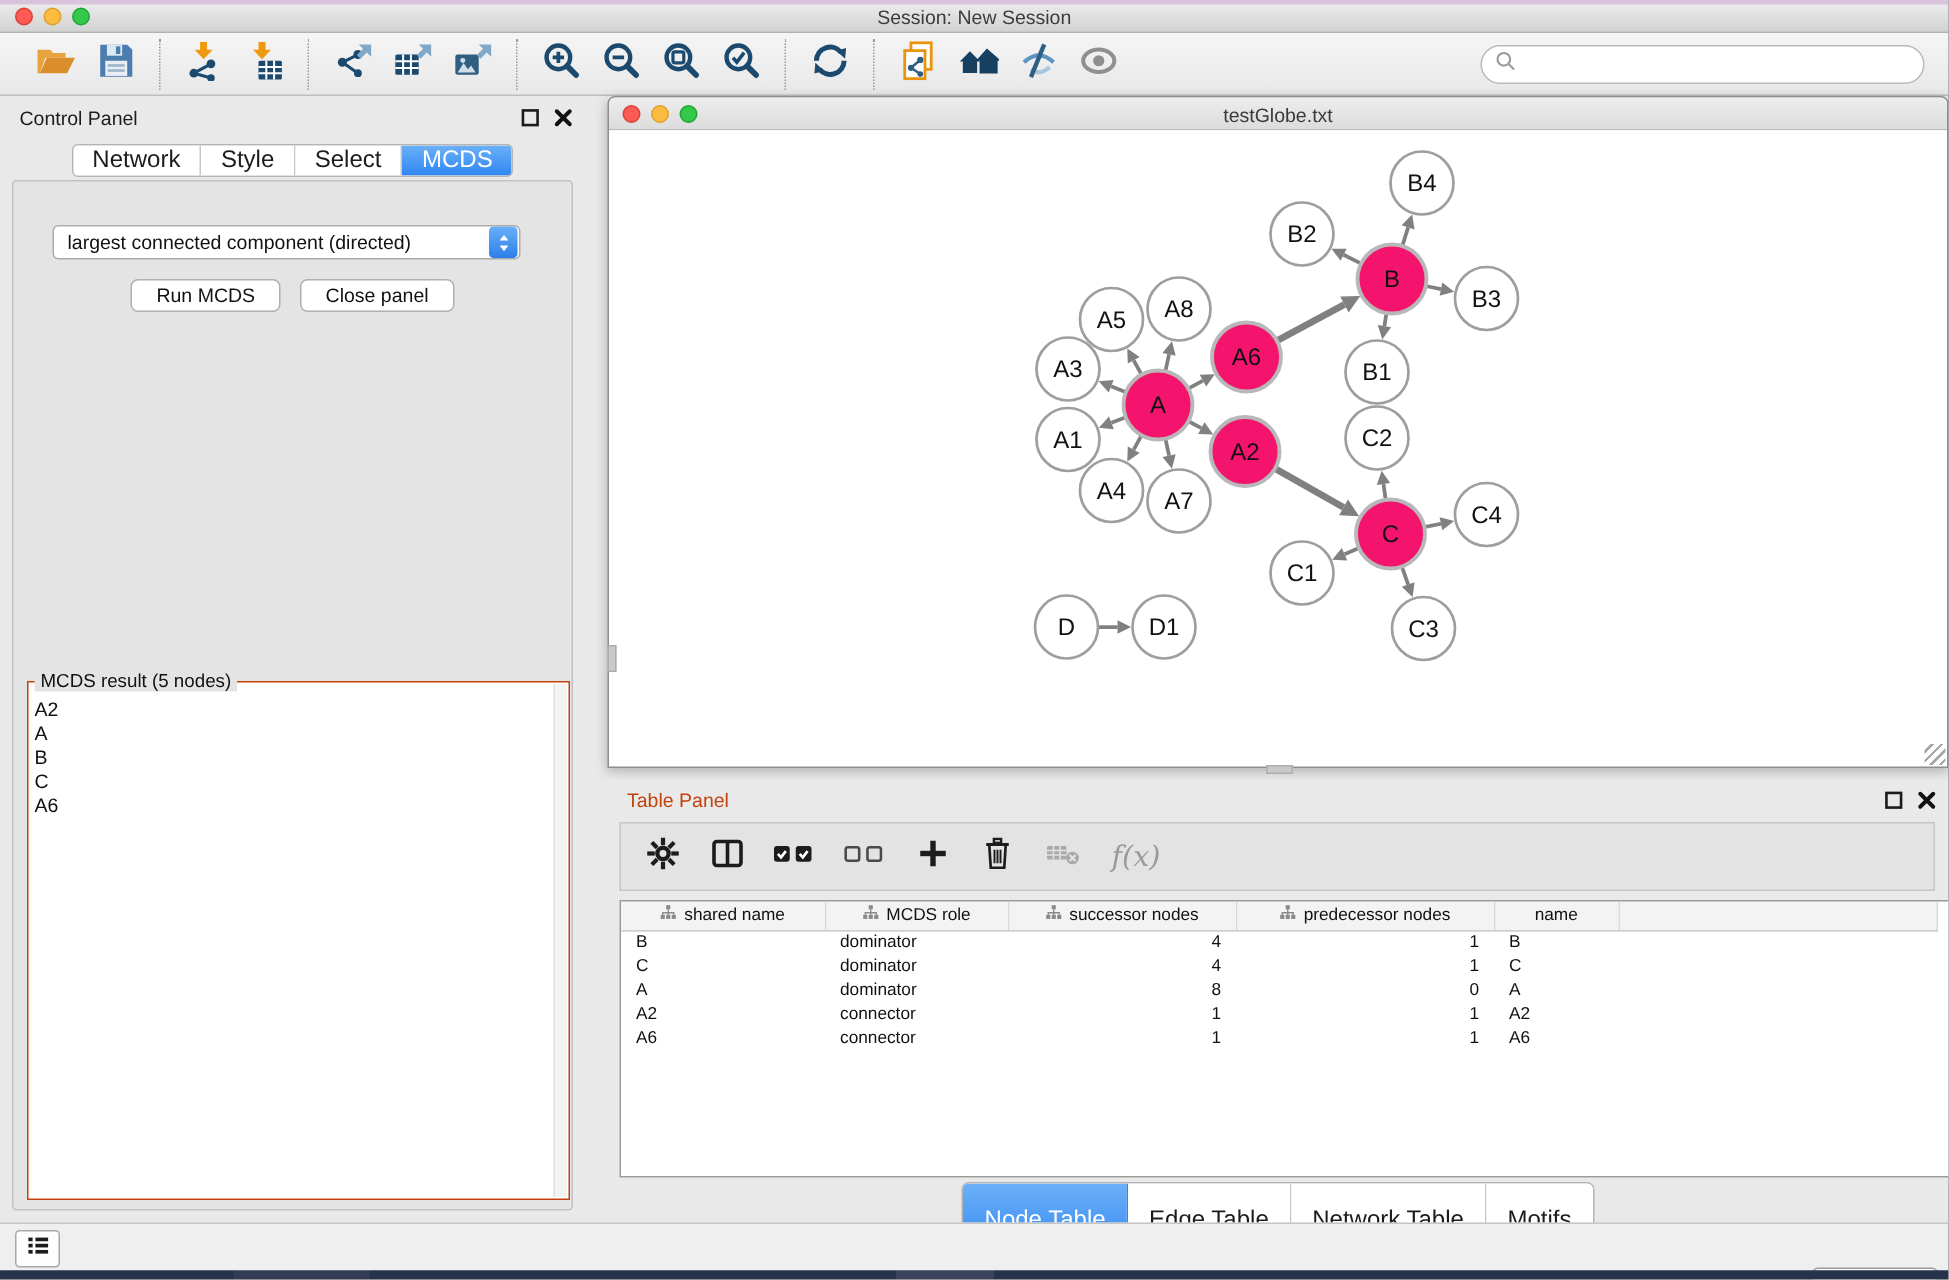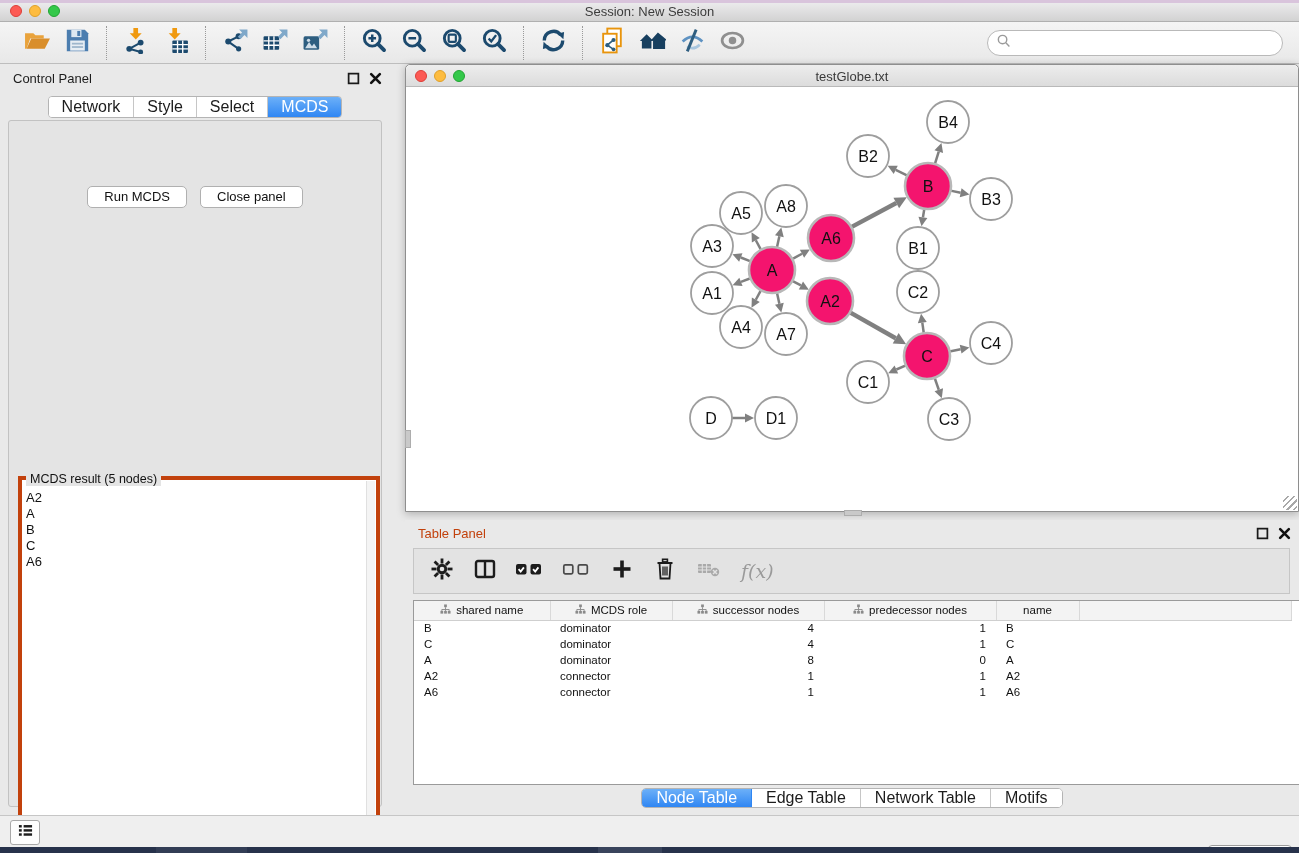--- a/index.html
+++ b/index.html
@@ -52,22 +52,22 @@
   .dropdown { position:absolute; left:35px; top:86px; width:312px; height:23px; background:#fff;
     border:1px solid #ababab; border-radius:4px; display:flex; align-items:center; }
   .dropdown .dd-text { flex:1; font-size:13px; color:#111; padding-left:9px; white-space:nowrap; overflow:hidden; }
   .dd-stepper { width:19px; height:21px; border-radius:3px; background:linear-gradient(#6ab0f9,#2d7fe9);
     display:flex; align-items:center; justify-content:center; margin-right:1px; }
   .dd-stepper svg { width:10px; height:16px; }
   .cp-buttons { position:absolute; top:122px; width:100%; display:flex; justify-content:center; gap:13px; }
   .mac-btn { background:#fff; border:1px solid #b0b0b0; border-radius:5px; font-size:13px; color:#111;
     padding:2px 16px; height:22px; line-height:16px; font-family:"Liberation Sans",sans-serif; cursor:default; }
 
-  .result-box { position:absolute; left:18px; top:412px; width:362px; height:346px;
-    border:4px solid #c2410c; background:#fff; }
+  .result-box { position:absolute; left:18px; top:390px; width:362px; height:346px;
+    border:1px solid #c2410c; background:#fff; }
   .result-legend { position:absolute; left:4px; top:-8px; background:#e4e4e4; padding:0 4px; font-size:12.5px; color:#111; }
   .result-list { position:absolute; inset:10px 12px 2px 4px; overflow:hidden; font-size:13px; color:#111; }
   .result-item { line-height:16px; }
   .result-scroll { position:absolute; right:1px; top:1px; bottom:1px; width:9px; background:#f4f4f4; border-left:1px solid #e0e0e0; }
 
   
   .network-window { position:absolute; left:405px; top:64px; width:894px; height:448px;
     border:1px solid #8e8e8e; border-radius:5px 5px 0 0; background:#fff; box-shadow:0 2px 8px rgba(0,0,0,.25); }
   .nw-titlebar { position:absolute; left:0; top:0; width:100%; height:22px;
     background:linear-gradient(#ededed,#dcdcdc); border-bottom:1px solid #b9b9b9; border-radius:5px 5px 0 0; }
@@ -94,21 +94,21 @@
     border:1px solid #9a9a9a; overflow:hidden; }
   table.data { border-collapse:collapse; table-layout:fixed; font-size:11.5px; color:#111; }
   table.data th { background:#f3f3f3; border-bottom:1px solid #cfcfcf; border-right:1px solid #d9d9d9;
     font-weight:normal; height:19px; text-align:center; white-space:nowrap; overflow:hidden; }
   table.data th .hcell { display:flex; align-items:center; justify-content:center; gap:5px; }
   table.data th svg { width:11px; height:11px; flex:0 0 auto; }
   table.data td { height:16px; padding:0 10px; white-space:nowrap; overflow:hidden; }
   table.data td.num { text-align:right; }
   .tp-tabs { position:absolute; left:0; top:268px; width:100%; display:flex; justify-content:center; }
   .tp-tabs .seg-inner { border-radius:5px; }
-  .tp-tabs .seg-tab { padding:1px 14px; }
+  .tp-tabs .seg-tab { padding:17px 14px; }
 
   
   .statusbar { position:absolute; left:0; top:815px; width:1299px; height:32px; background:#efefef; border-top:1px solid #c6c6c6; }
   .list-btn { position:absolute; left:10px; top:4px; width:30px; height:25px; background:#fdfdfd;
     border:1px solid #a8a8a8; border-radius:3px; display:flex; align-items:center; justify-content:center; }
   .list-btn svg { width:17px; height:15px; }
   .memory-btn { position:absolute; right:7px; top:5px; height:22px; background:#fff; border:1px solid #9c9c9c;
     border-radius:4px; display:flex; align-items:center; gap:6px; padding:12px 10px; font-size:12.5px; color:#111;margin-top:24px; }
   .mem-dot { width:11px; height:11px; border-radius:50%; background:#1f9e3c; }
   .desktop-strip { position:absolute; left:0; top:847px; width:1299px; height:6px; background:#27324b;
@@ -301,20 +301,29 @@
     </div>
     <div class="seg-tabs">
       <div class="seg-inner" id="cp-tabs">
           <div class="seg-tab">Network</div>
           <div class="seg-tab">Style</div>
           <div class="seg-tab">Select</div>
           <div class="seg-tab selected">MCDS</div>
         </div>
     </div>
     <div class="cp-body"></div>
+    <div class="dropdown">
+      <span class="dd-text">largest connected component (directed)</span>
+      <span class="dd-stepper">
+        <svg viewBox="0 0 12 18">
+            <path d="M6 2.5L9.5 7h-7z" fill="#fff"></path>
+            <path d="M6 15.5L2.5 11h7z" fill="#fff"></path>
+          </svg>
+      </span>
+    </div>
     <div class="cp-buttons">
       <button class="mac-btn">Run MCDS</button>
       <button class="mac-btn">Close panel</button>
     </div>
     <div class="result-box">
       <span class="result-legend">MCDS result (5 nodes)</span>
       <div class="result-list" id="result-list">
           <div class="result-item">A2</div>
           <div class="result-item">A</div>
           <div class="result-item">B</div>

